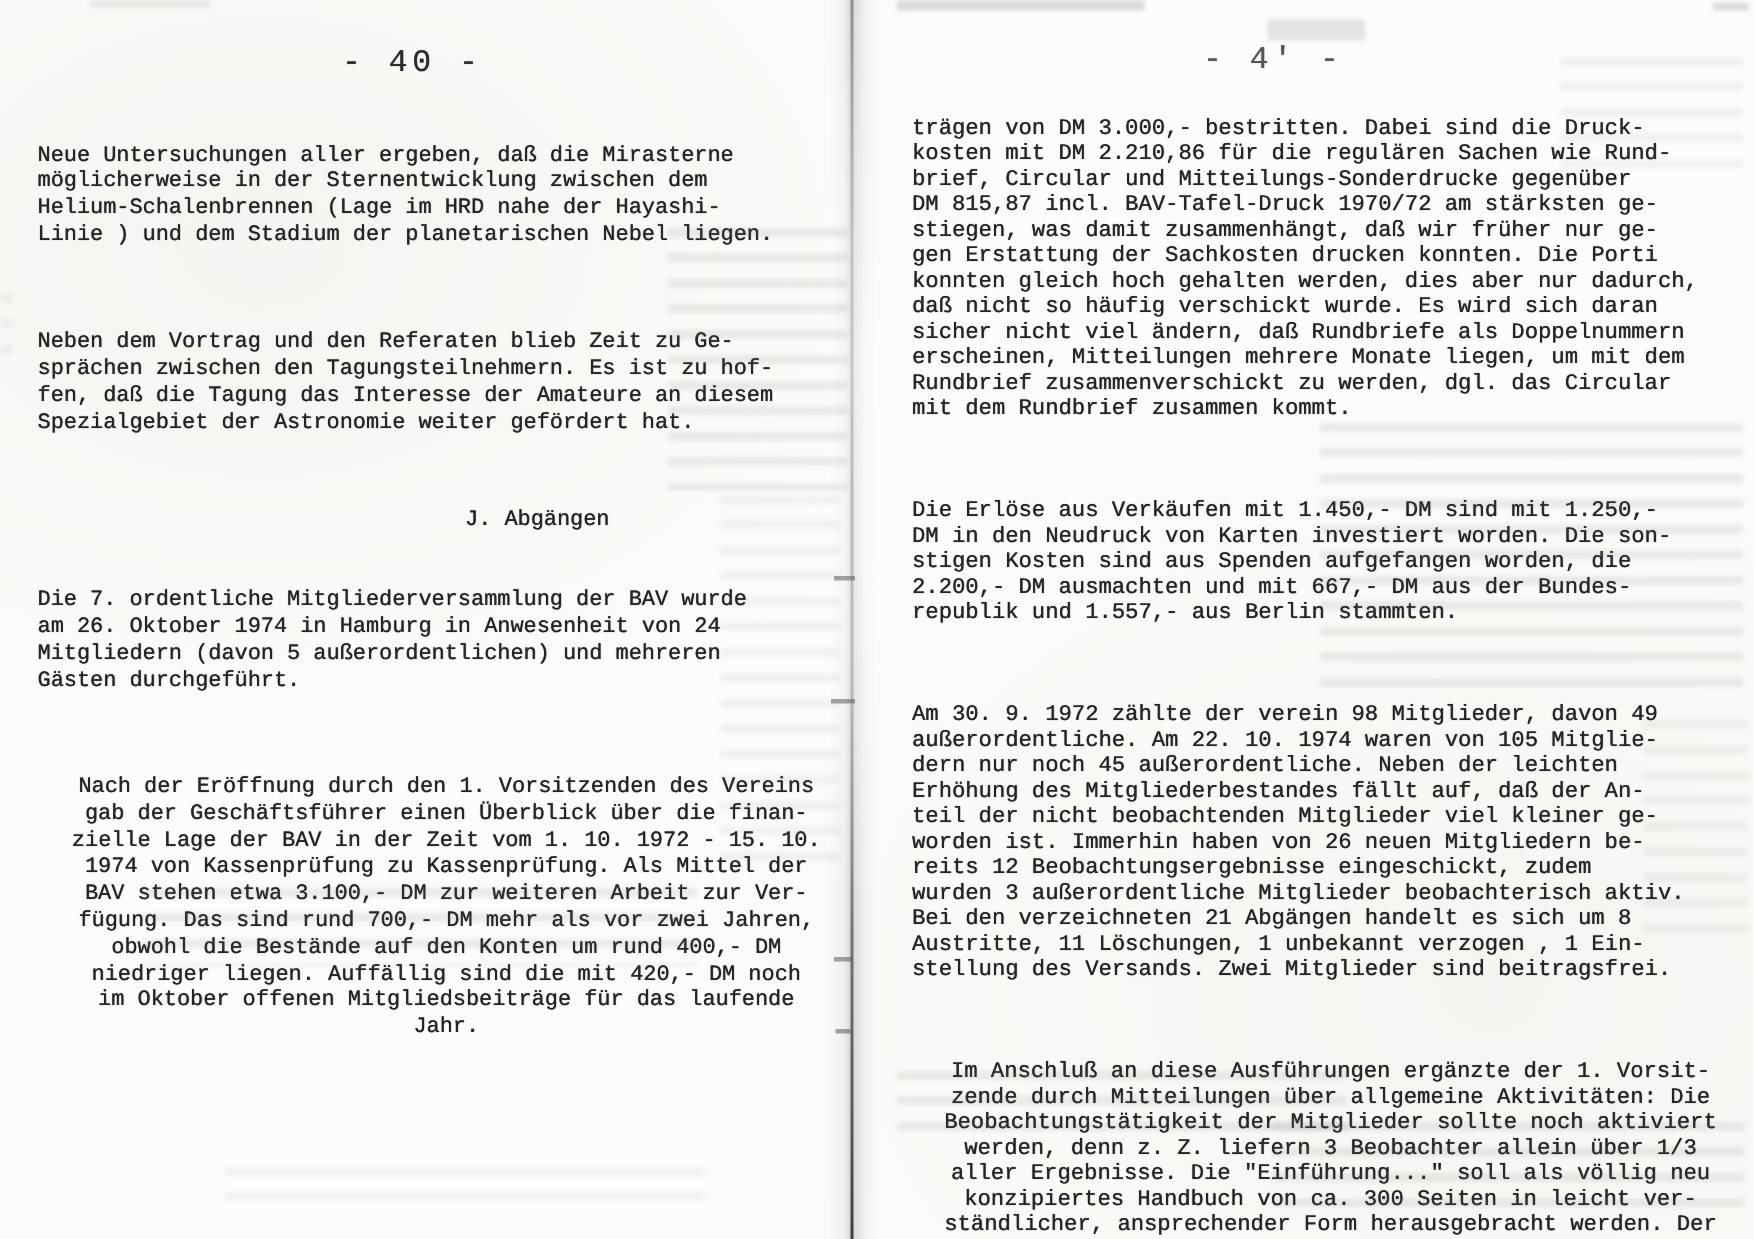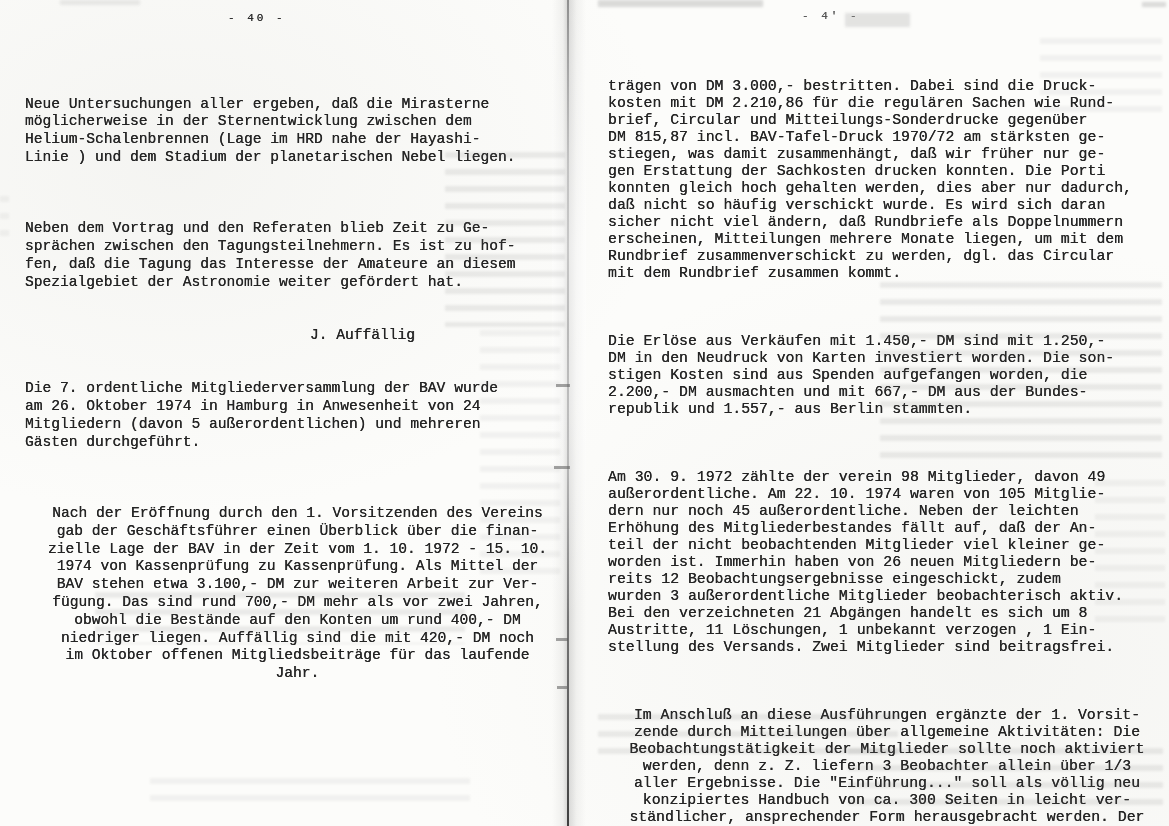--- a/index.html
+++ b/index.html
@@ -17,25 +17,26 @@
       radial-gradient(ellipse 700px 500px at 15% 20%, rgba(230,230,226,.35), transparent 70%),
       radial-gradient(ellipse 800px 600px at 85% 80%, rgba(228,228,224,.30), transparent 70%),
       #fcfcfa;
   }
   .page { position: absolute; top: 0; height: 826px; }
   .page-left  { left: 0;   width: 552px; }
   .page-right { left: 586px; width: 583px; }
 
   .pagenum {
     position: absolute;
-    font-size: 11px;
+    font-size: 21px;
     letter-spacing: 3px;
     color: #2b2b2b;
     text-shadow: 0 0 .6px rgba(40,40,40,.8);
     white-space: pre;
+    margin-top: 19px;
   }
   .pagenum-left  { left: 228px; top: 12px; }
   .pagenum-right { left: 216px; top: 10px; color: #3a3a3a; opacity:.85; }
 
   .content {
     position: absolute;
     white-space: pre-wrap;
     text-shadow: 0 0 .6px rgba(35,35,35,.85), .3px .3px 0 rgba(60,60,60,.35);
   }
   .content-left {
@@ -110,25 +111,25 @@
 
 <div class="scan">
 
   <div class="page page-left">
     <div class="pagenum pagenum-left">- 40 -</div>
     <div class="content content-left">
       <p class="para">Neue Untersuchungen aller ergeben, daß die Mirasterne
 möglicherweise in der Sternentwicklung zwischen dem
 Helium-Schalenbrennen (Lage im HRD nahe der Hayashi-
 Linie ) und dem Stadium der planetarischen Nebel liegen.</p>
-      <p class="para" style="margin-bottom:0">Neben dem Vortrag und den Referaten blieb Zeit zu Ge-
+      <p class="para" style="margin-bottom:12px">Neben dem Vortrag und den Referaten blieb Zeit zu Ge-
 sprächen zwischen den Tagungsteilnehmern. Es ist zu hof-
 fen, daß die Tagung das Interesse der Amateure an diesem
 Spezialgebiet der Astronomie weiter gefördert hat.</p>
-      <p class="para signature">J. Auffällig</p>
+      <p class="para signature">J. Abgängen</p>
       <p class="para">Die 7. ordentliche Mitgliederversammlung der BAV wurde
 am 26. Oktober 1974 in Hamburg in Anwesenheit von 24
 Mitgliedern (davon 5 außerordentlichen) und mehreren
 Gästen durchgeführt.</p>
       <p class="para">Nach der Eröffnung durch den 1. Vorsitzenden des Vereins
 gab der Geschäftsführer einen Überblick über die finan-
 zielle Lage der BAV in der Zeit vom 1. 10. 1972 - 15. 10.
 1974 von Kassenprüfung zu Kassenprüfung. Als Mittel der
 BAV stehen etwa 3.100,- DM zur weiteren Arbeit zur Ver-
 fügung. Das sind rund 700,- DM mehr als vor zwei Jahren,

